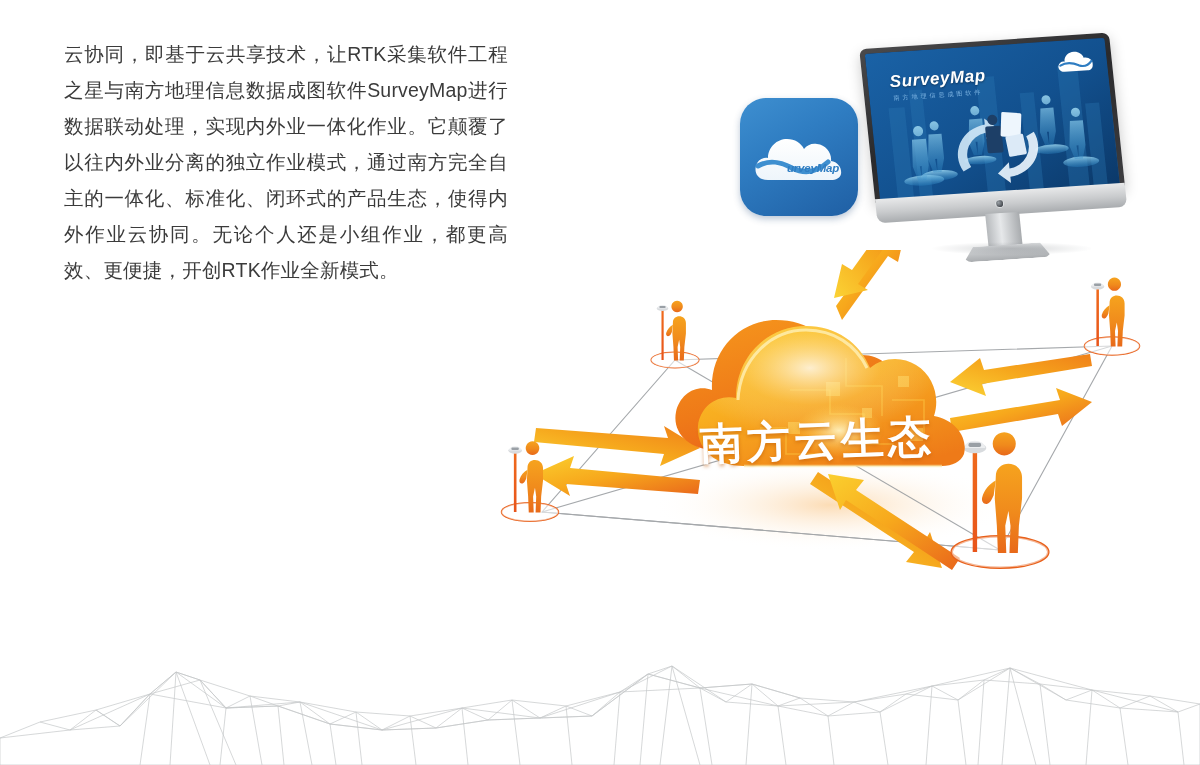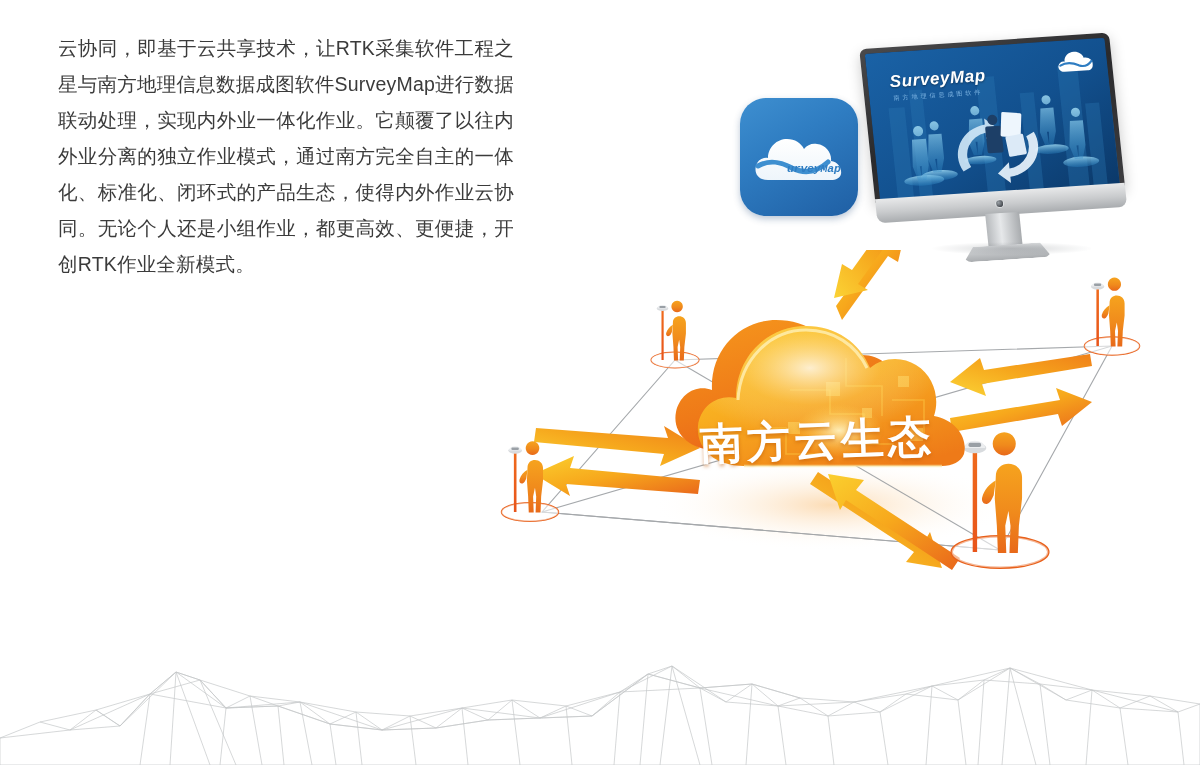--- a/index.html
+++ b/index.html
@@ -16,21 +16,21 @@
   }
 
   
   #article-copy {
     position: absolute;
     left: 56px;
     top: 28px;
     width: 460px;
   }
   #article-copy p {
-    margin: 2px;
+    margin: 8px;
     color: #3b3b3b;
     font-size: 19.5px;
     line-height: 36px;
     letter-spacing: 0.2px;
     text-align: justify;
     text-justify: inter-character;
   }
 
   
   #hero-graphic {
@@ -62,21 +62,20 @@
   #app-icon-tile .appicon-label {
     position: absolute;
     left: 47px;
     top: 64px;
     font-size: 11.5px;
     font-weight: bold;
     font-style: italic;
     color: #2f7dc2;
     letter-spacing: -.2px;
     white-space: nowrap;
-    font-family: Liberation Mono, monospace;
   }
 
   
   #monitor {
     position: absolute;
     left: 370px;
     top: 40px;
     width: 260px;
     height: 210px;
     transform: rotate(-6deg) skewY(2.2deg);

